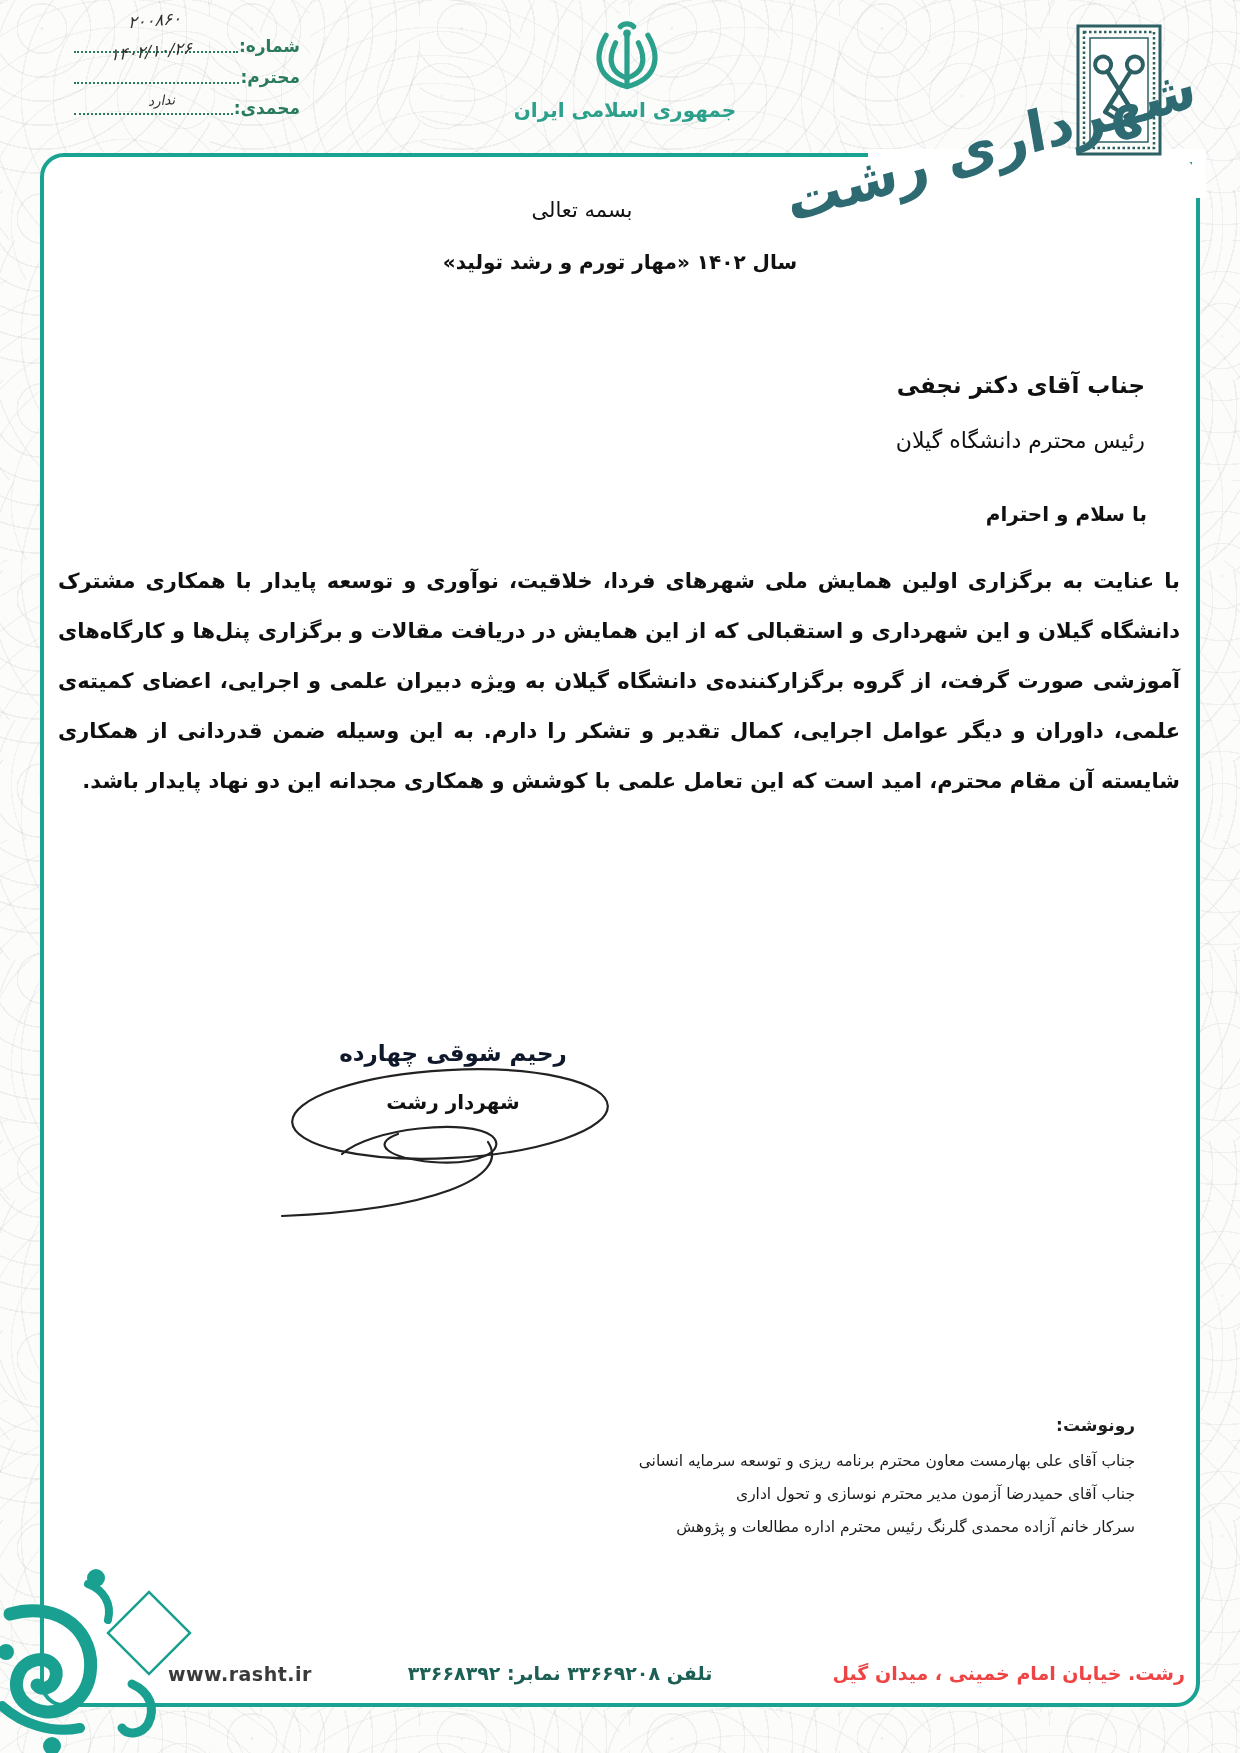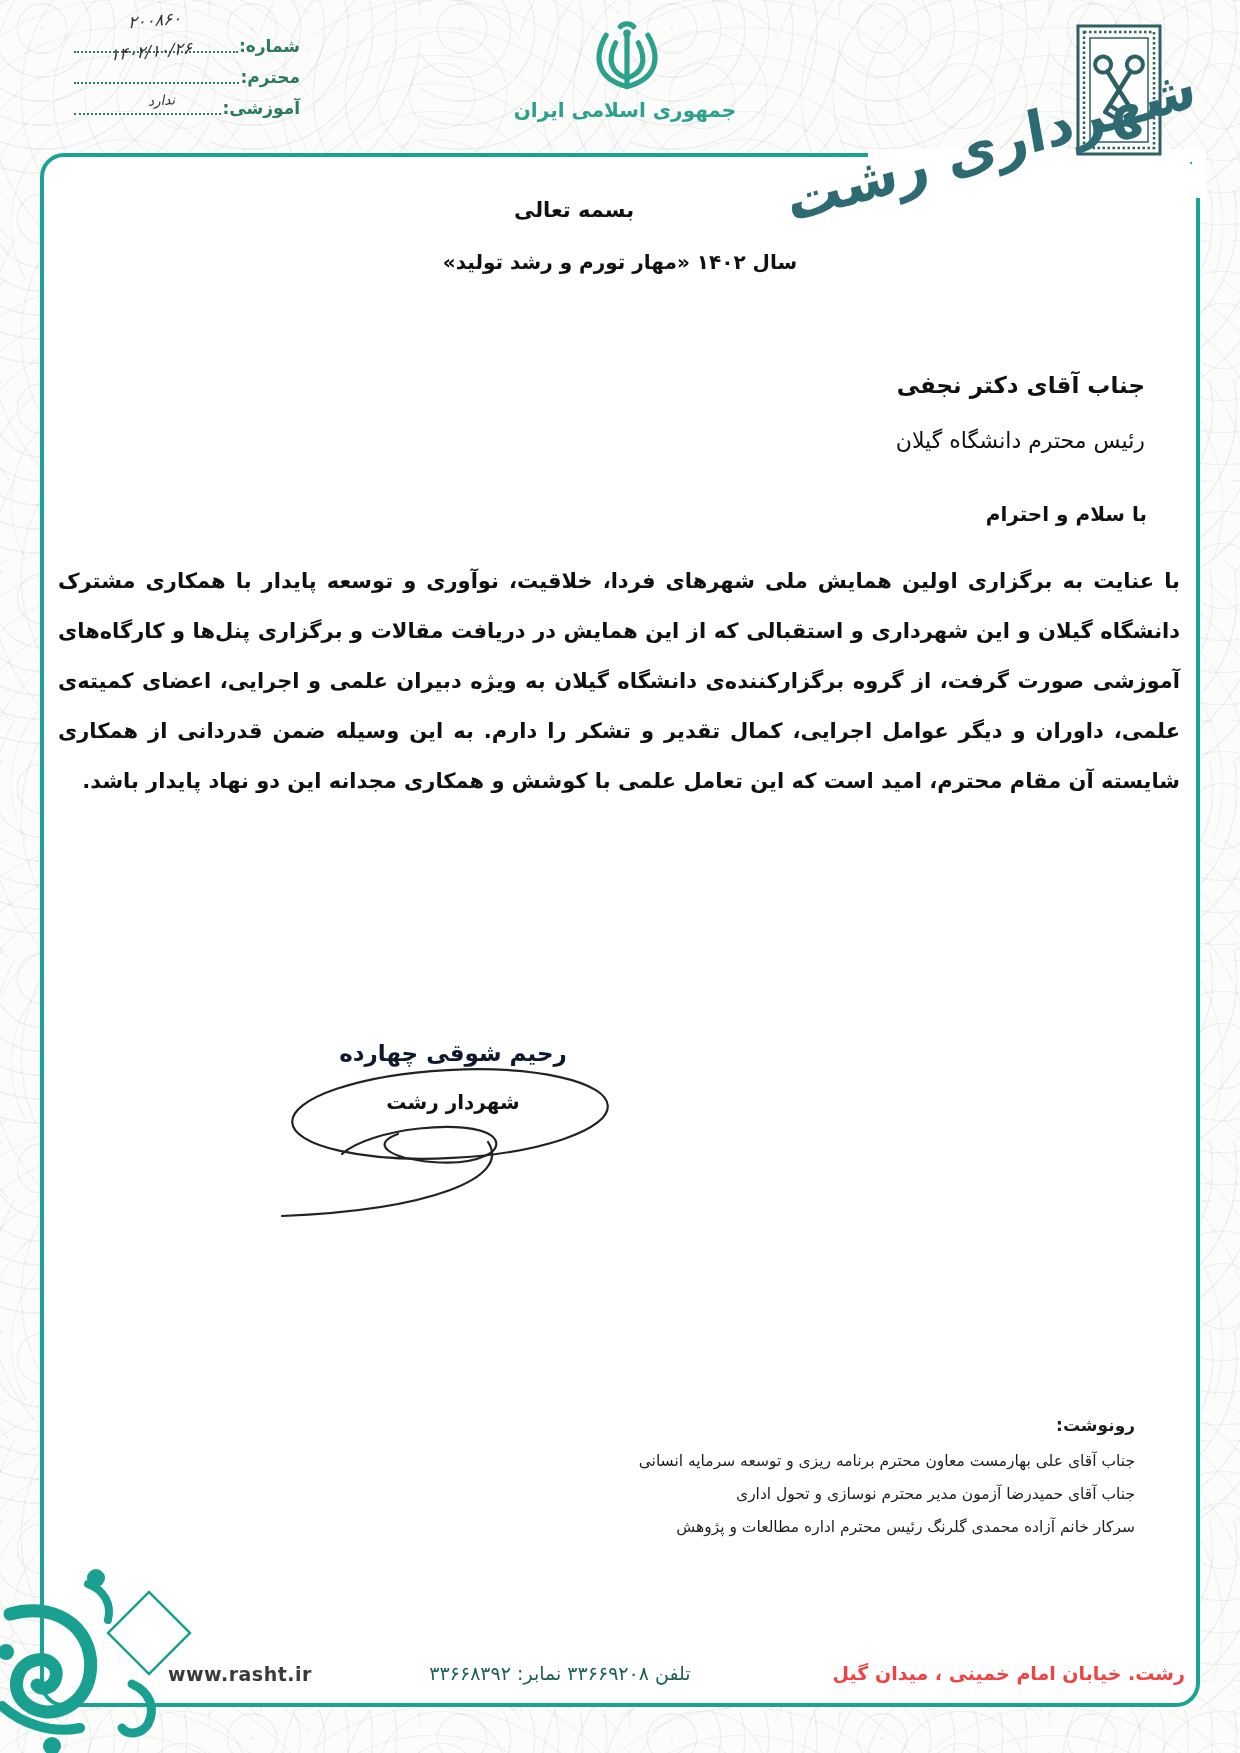--- a/index.html
+++ b/index.html
@@ -53,21 +53,21 @@
   
   .seal { left:1076px; top:24px; width:86px; height:132px; z-index:3; }
   .calligraphy {
     position:absolute; z-index:3; right:14px; top:112px; width:470px;
     text-align:center; color:#2e6a71; font-weight:bold; font-size:56px;
     direction:rtl; transform:rotate(-16deg) skewX(-6deg); white-space:nowrap;
     letter-spacing:2px;
   }
 
   
-  .bismillah { left:8px; top:198px; width:1132px; text-align:center; font-weight:bold; font-size:21px; color:#111; }
+  .bismillah { left:16px; top:198px; width:1132px; text-align:center; font-weight:normal; font-size:21px; color:#111; }
   .slogan    { left:0; top:250px; width:1240px; text-align:center; font-weight:bold; font-size:20px; color:#111; }
   .recipient-name  { right:95px; top:372px; font-weight:bold; font-size:23px; color:#111; }
   .recipient-title { right:95px; top:428px; font-weight:normal; font-size:22px; color:#111;margin-left:44px; }
   .salutation { right:93px; top:502px; font-weight:bold; font-size:20px; color:#111; }
   .body-text {
     right:60px; top:556px; width:1122px;
     font-size:21px; font-weight:bold; color:#101010;
     line-height:50px; text-align:justify; direction:rtl;
   }
 
@@ -76,21 +76,21 @@
   .sig-title { left:333px; top:1090px; width:240px; text-align:center; font-weight:bold; font-size:20px; color:#111; z-index:5; }
   .sig-svg { left:270px; top:1062px; width:360px; height:160px; z-index:4; }
 
   
   .cc { right:105px; top:1415px; width:620px; text-align:right; direction:rtl; color:#1d1d1d; }
   .cc-label { font-weight:bold; font-size:17px; margin-bottom:10px; }
   .cc-item { font-size:15.5px; line-height:33px; }
 
   
   .footer-address { right:55px; top:1662px; font-weight:bold; font-size:19px; color:#ef4444; white-space:nowrap; }
-  .footer-phone   { left:385px; top:1662px; width:350px; text-align:center; font-weight:normal; font-size:19px; color:#1c5f54; direction:rtl; white-space:nowrap; }
+  .footer-phone   { left:385px; top:1662px; width:350px; text-align:center; font-weight:bold; font-size:19px; color:#1c5f54; direction:rtl; white-space:nowrap; }
   .footer-site    { left:168px; top:1663px; font-weight:bold; font-size:19px; color:#3a3a3a; direction:ltr; letter-spacing:.5px; }
 
   .ornament { left:-8px; top:1556px; width:210px; height:200px; z-index:3; }
 </style>
 </head>
 <body>
 
 <div class="page">
   <div class="pattern"></div>
   <div class="frame"></div>
@@ -103,21 +103,21 @@
       <span class="hlabel">شماره:</span>
       <span class="hdots"></span>
     </div>
     <div class="hrow">
       <span class="hval hval-date">۱۴۰۲/۱۰/۲۶</span>
       <span class="hlabel">محترم:</span>
       <span class="hdots"></span>
     </div>
     <div class="hrow">
       <span class="hval hval-attach">ندارد</span>
-      <span class="hlabel">آموزشی:</span>
+      <span class="hlabel">محمدی:</span>
       <span class="hdots"></span>
     </div>
   </div>
 
   <svg class="abs emblem" viewBox="0 0 80 80">
     <g stroke="#2ba18c" stroke-width="5.5" fill="none" stroke-linecap="round">
       <path d="M18,16 C4,40 9,62 40,70"></path>
       <path d="M62,16 C76,40 71,62 40,70"></path>
       <path d="M28,24 C19,42 23,56 40,61"></path>
       <path d="M52,24 C61,42 57,56 40,61"></path>

